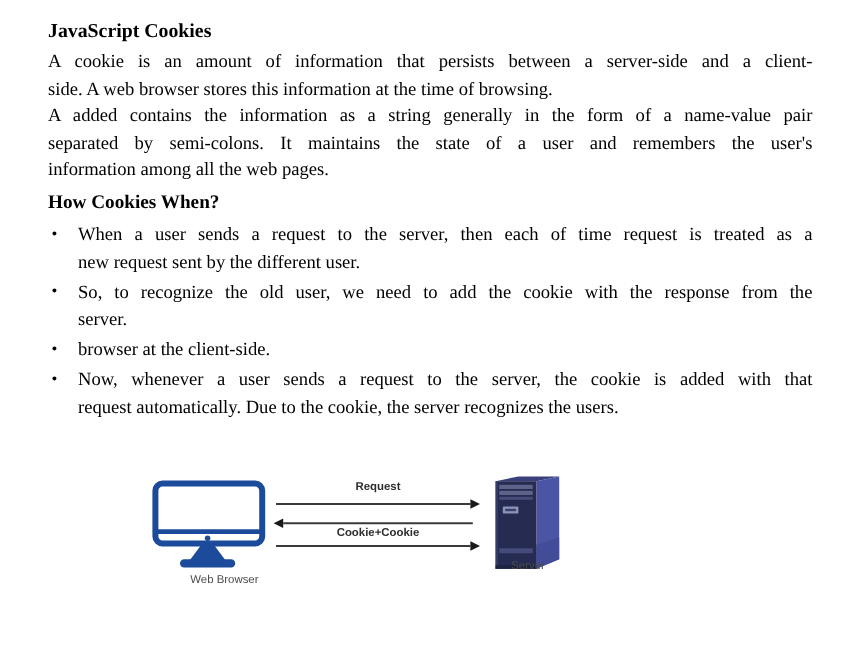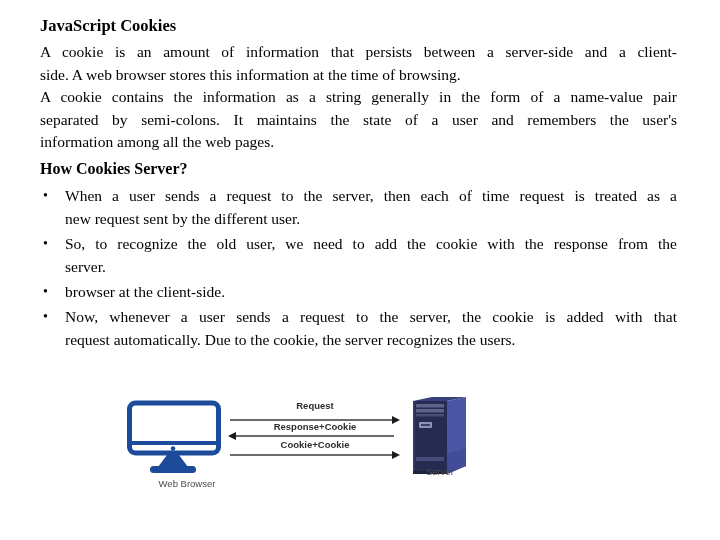--- a/index.html
+++ b/index.html
@@ -89,26 +89,26 @@
 
   <div class="text-block">
     <div class="title">JavaScript Cookies</div>
 
     <div class="para">
       <div class="line just">A cookie is an amount of information that persists between a server-side and a client-</div>
       <div class="line">side. A web browser stores this information at the time of browsing.</div>
     </div>
 
     <div class="para">
-      <div class="line just">A cookie contains the information as a string generally in the form of a name-value pair</div>
+      <div class="line just">A added contains the information as a string generally in the form of a name-value pair</div>
       <div class="line just">separated by semi-colons. It maintains the state of a user and remembers the user's</div>
       <div class="line">information among all the web pages.</div>
     </div>
 
-    <div class="subheading">How Cookies Server?</div>
+    <div class="subheading">How Cookies When?</div>
 
     <div class="bullets">
       <div class="bullet-item">
         <span class="bullet-glyph">•</span>
         <div class="line just">When a user sends a request to the server, then each of time request is treated as a</div>
         <div class="line">new request sent by the different user.</div>
       </div>
       <div class="bullet-item">
         <span class="bullet-glyph">•</span>
         <div class="line just">So, to recognize the old user, we need to add the cookie with the response from the</div>
@@ -168,17 +168,16 @@
       <g>
         <polygon points="11,22 11,30 3,26" fill="#1a1a1a"></polygon>
         <line x1="11" y1="26" x2="169" y2="26" stroke="#3a3a3a" stroke-width="1.6"></line>
       </g>
       <g>
         <line x1="5" y1="45" x2="167" y2="45" stroke="#3a3a3a" stroke-width="1.6"></line>
         <polygon points="167,41 167,49 175,45" fill="#1a1a1a"></polygon>
       </g>
     </svg>
     <div class="arrow-label arrow-label-1">Request</div>
-    <div class="arrow-label arrow-label-2">Response+Cookie</div>
     <div class="arrow-label arrow-label-3">Cookie+Cookie</div>
   </div>
 
 </div>
 
 </body></html>

